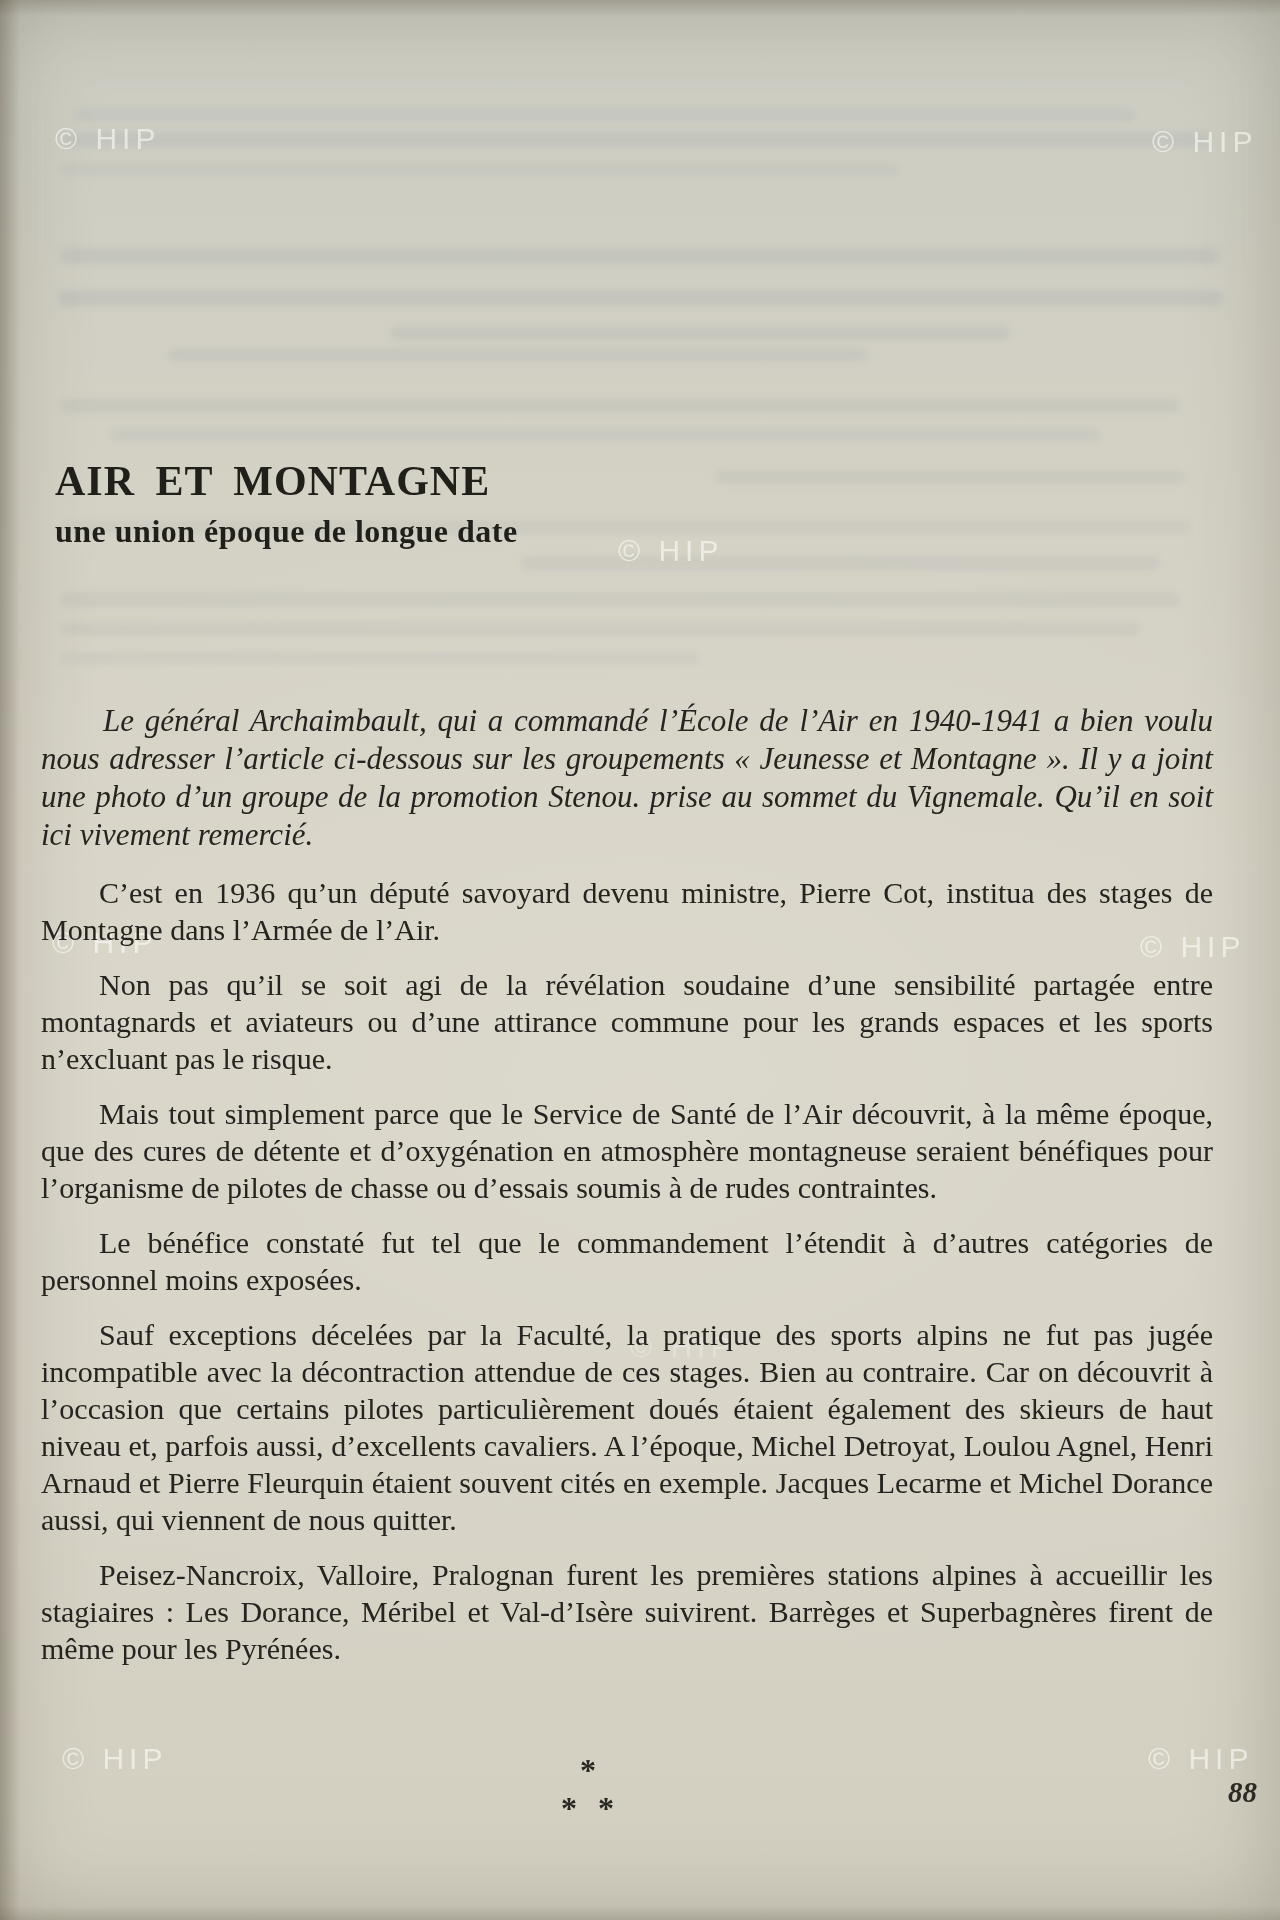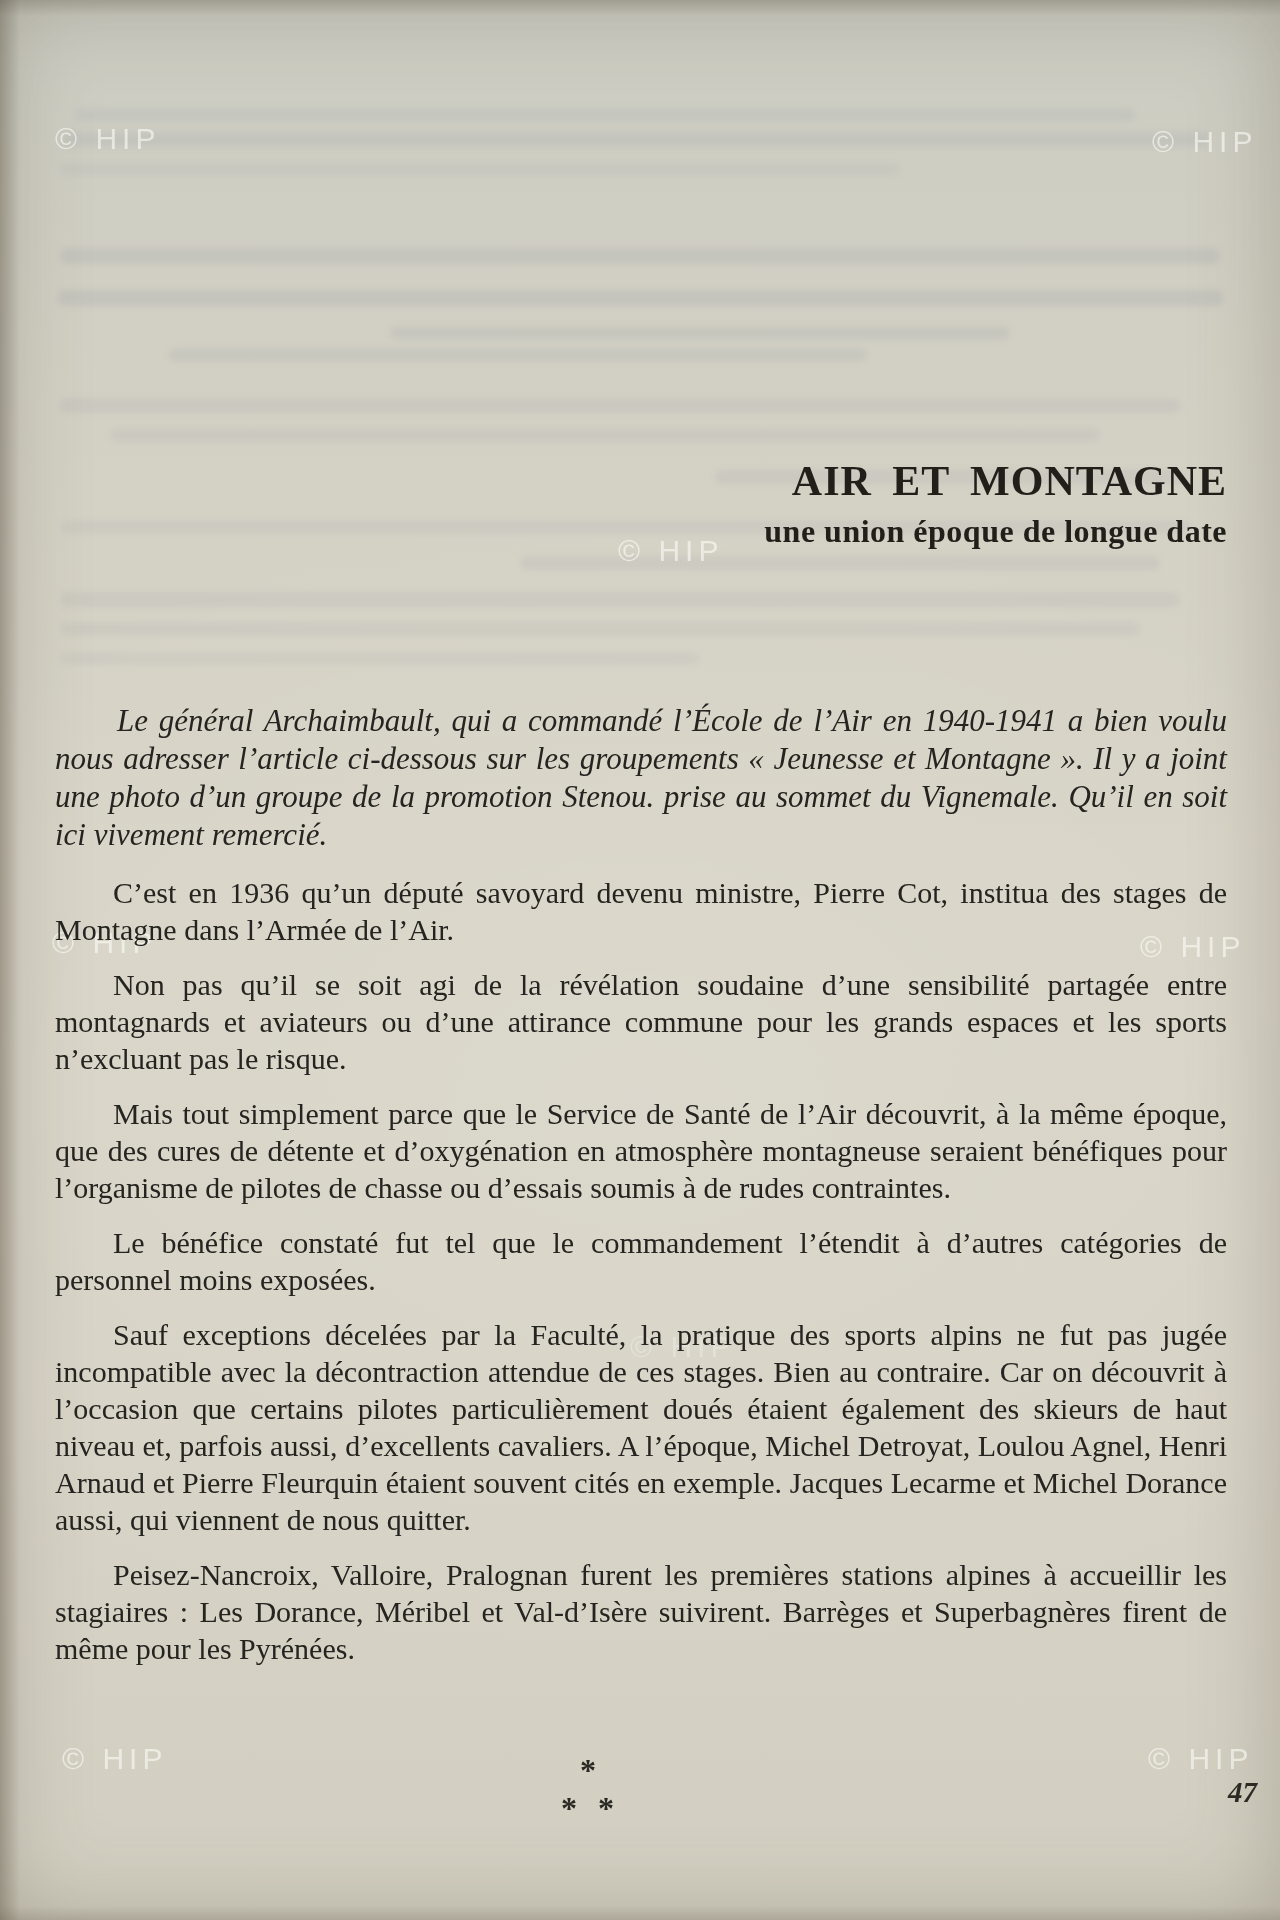--- a/index.html
+++ b/index.html
@@ -52,41 +52,41 @@
     white-space: nowrap;
     user-select: none;
   }
   .wm.faint { color: rgba(253, 253, 248, 0.30); }
 
   .heading {
     position: absolute;
     left: 55px;
     width: 1172px;
     top: 458px;
-    text-align: right;
+    text-align: left;
     color: #211f1a;
   }
   .title {
     font-size: 42px;
     font-weight: 700;
     letter-spacing: 1px;
     word-spacing: 9px;
     line-height: 1.1;
   }
   .subtitle {
     margin-top: 10px;
     font-size: 32px;
     font-weight: 700;
     letter-spacing: 0.5px;
     line-height: 1.1;
   }
 
   .article {
     position: absolute;
-    left: 55px;
+    left: 41px;
     top: 702px;
     width: 1172px;
     color: #262420;
     text-align: justify;
     font-family: Liberation Serif, serif;
   }
   .intro {
     font-style: italic;
     font-weight: 500;
     font-size: 31px;
@@ -170,19 +170,19 @@
     <p class="para">Sauf exceptions décelées par la Faculté, la pratique des sports alpins ne fut pas jugée incompatible avec la décontraction attendue de ces stages. Bien au contraire. Car on découvrit à l’occasion que certains pilotes particulièrement doués étaient également des skieurs de haut niveau et, parfois aussi, d’excellents cavaliers. A l’époque, Michel Detroyat, Loulou Agnel, Henri Arnaud et Pierre Fleurquin étaient souvent cités en exemple. Jacques Lecarme et Michel Dorance aussi, qui viennent de nous quitter.</p>
     <p class="para">Peisez-Nancroix, Valloire, Pralognan furent les premières stations alpines à accueillir les stagiaires : Les Dorance, Méribel et Val-d’Isère suivirent. Barrèges et Superbagnères firent de même pour les Pyrénées.</p>
   </div>
 
   <div class="dinkus">
     <span class="a1">*</span>
     <span class="a2">*</span>
     <span class="a3">*</span>
   </div>
 
-  <div class="page-num">47</div>
+  <div class="page-num">88</div>
 
   <div class="edge-left"></div>
   <div class="edge-top"></div>
   <div class="edge-bottom"></div>
 
 </div>
 
 </body></html>

